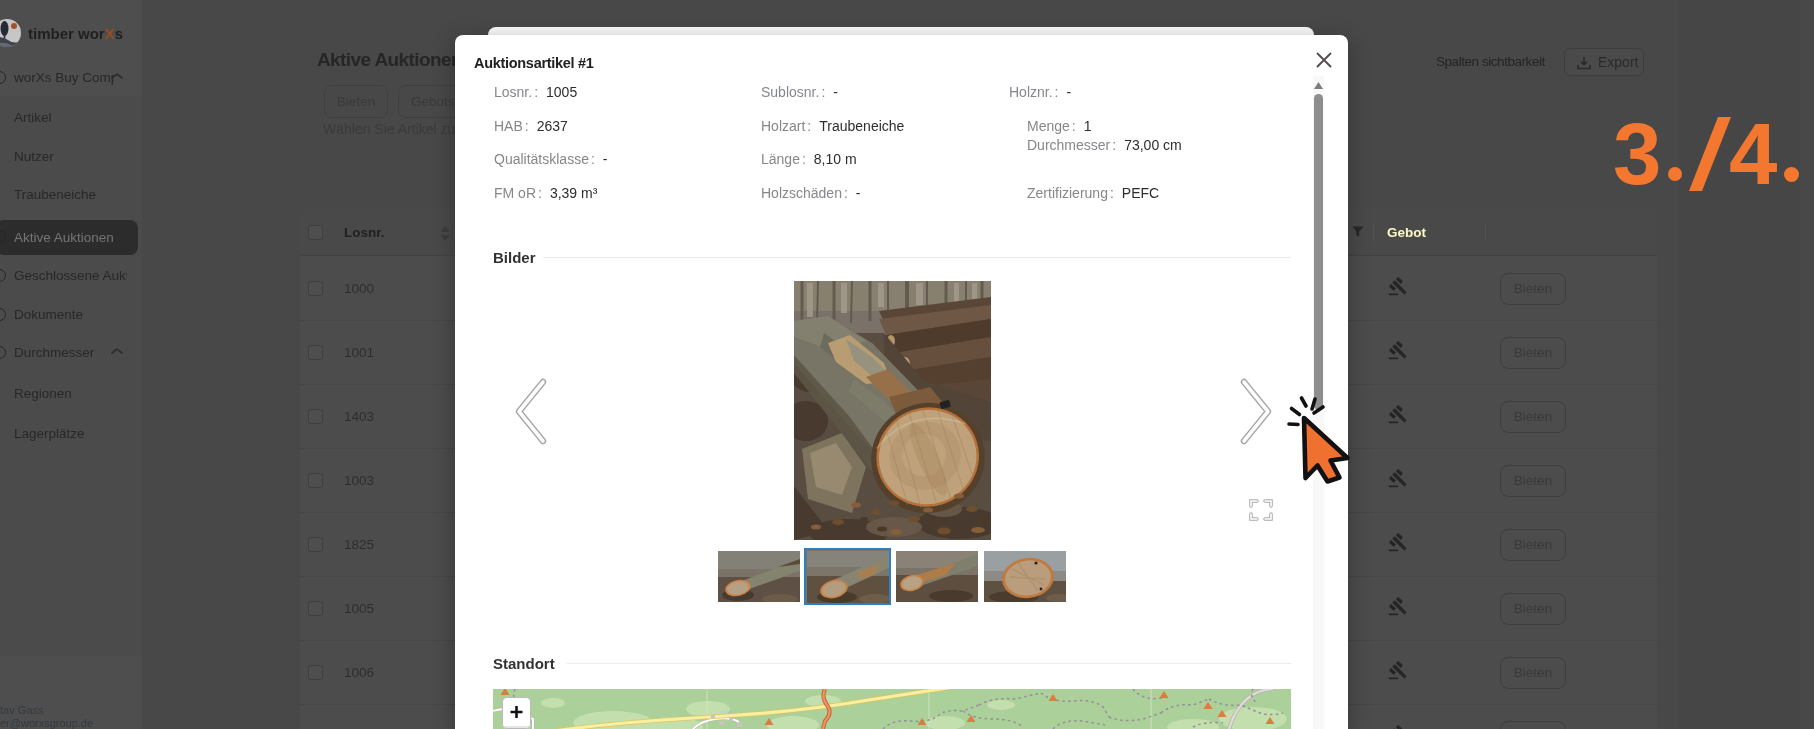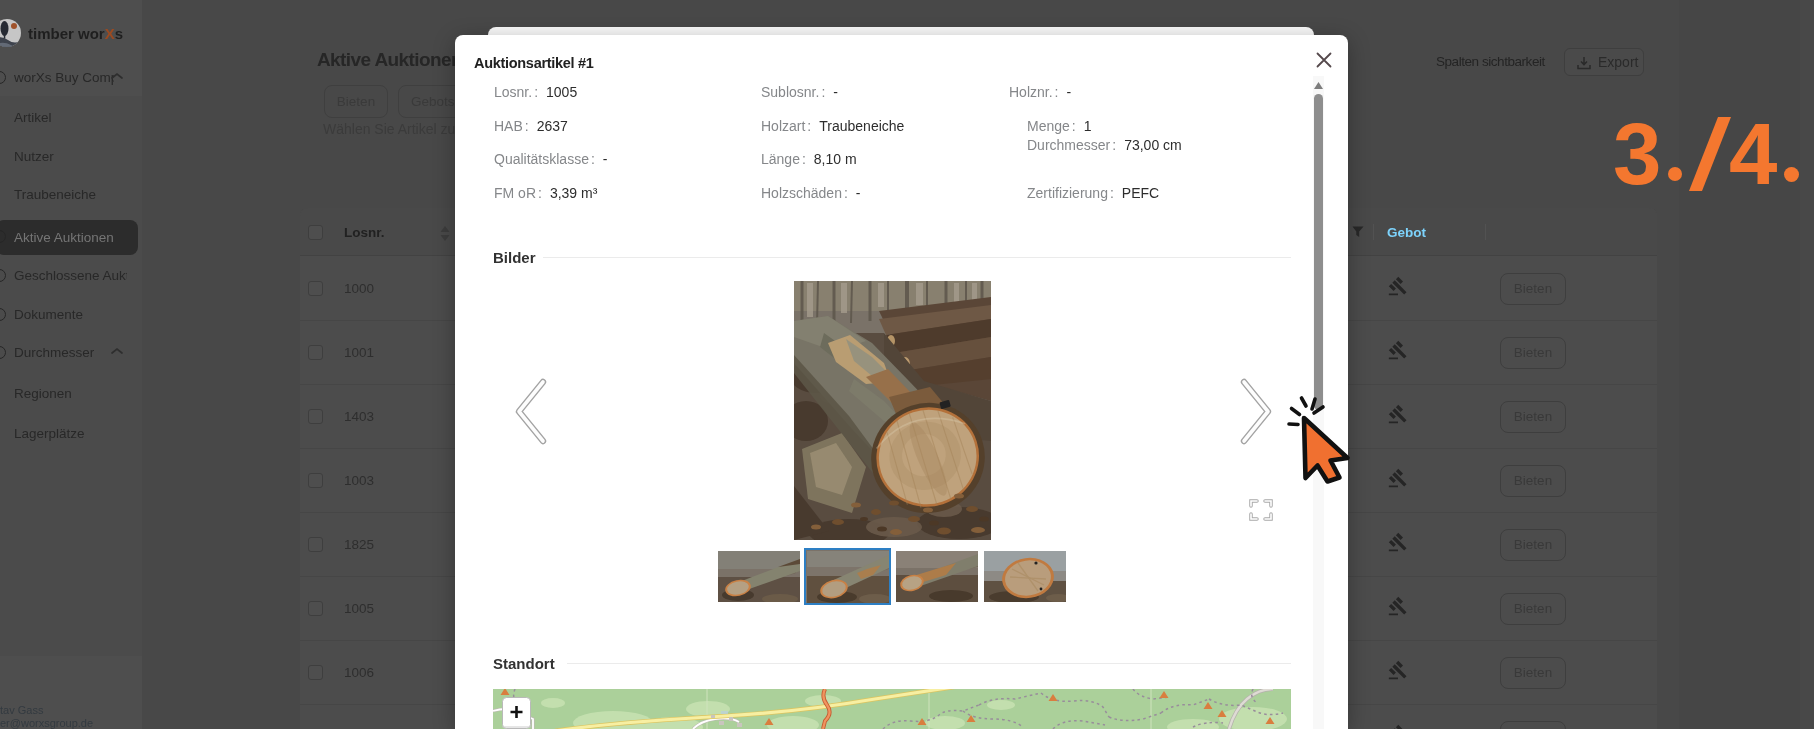--- a/index.html
+++ b/index.html
@@ -110,21 +110,21 @@
 <div class="abs" style="left:344px;top:225px;font-size:13.5px;font-weight:bold;color:#212121">Losnr.</div>
 <svg class="abs" style="left:440px;top:226px" width="10" height="16">
   <path d="M5 0 L9.5 6 L0.5 6 Z" fill="#3c3c3c"></path>
   <path d="M5 15 L9.5 9 L0.5 9 Z" fill="#3c3c3c"></path>
 </svg>
 <svg class="abs" style="left:1352px;top:226px" width="12" height="13">
       <path d="M0.5 0.5 H11.5 L7.2 5.5 V11 L4.3 9 V5.5 Z" fill="#282828"></path>
     </svg>
 <div class="abs hdrsep" style="left:1373px"></div>
 <div class="abs hdrsep" style="left:1485px"></div>
-<div class="abs" style="left:1387px;top:225px;font-size:13.5px;font-weight:bold;color:#7dd3fc">Gebot</div>
+<div class="abs" style="left:1387px;top:225px;font-size:13.5px;font-weight:bold;color:#fef9c3">Gebot</div>
 
 <div class="abs cbx" style="left:308px;top:281px"></div>
     <div class="abs losnr" style="top:279px">1000</div>
     <svg class="abs" style="left:1388px;top:276px" width="20" height="20" viewBox="0 0 24 24">
       <path d="M1 21 H12 V23 H1 Z M5.2 8.1 L8.1 5.2 L22.2 19.4 L19.4 22.2 Z M12.3 1 L18 6.7 L15.1 9.5 L9.5 3.8 Z M3.8 9.5 L9.5 15.1 L6.7 18 L1 12.3 Z" fill="#252525"></path>
     </svg>
     <div class="abs bietbtn" style="top:273px">Bieten</div>
     <div class="abs rowline" style="top:320px"></div>
     <div class="abs cbx" style="left:308px;top:345px"></div>
     <div class="abs losnr" style="top:343px">1001</div>

